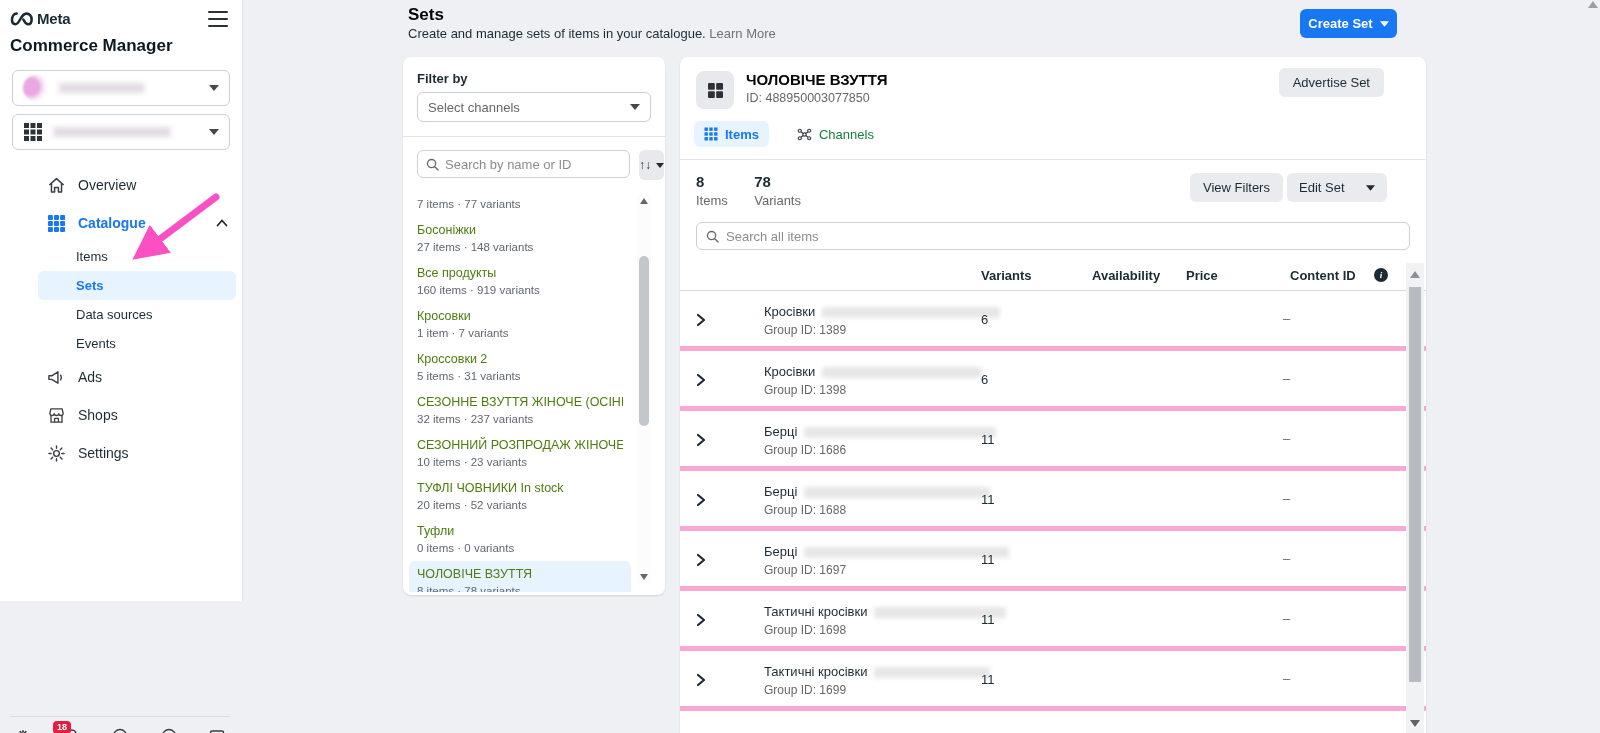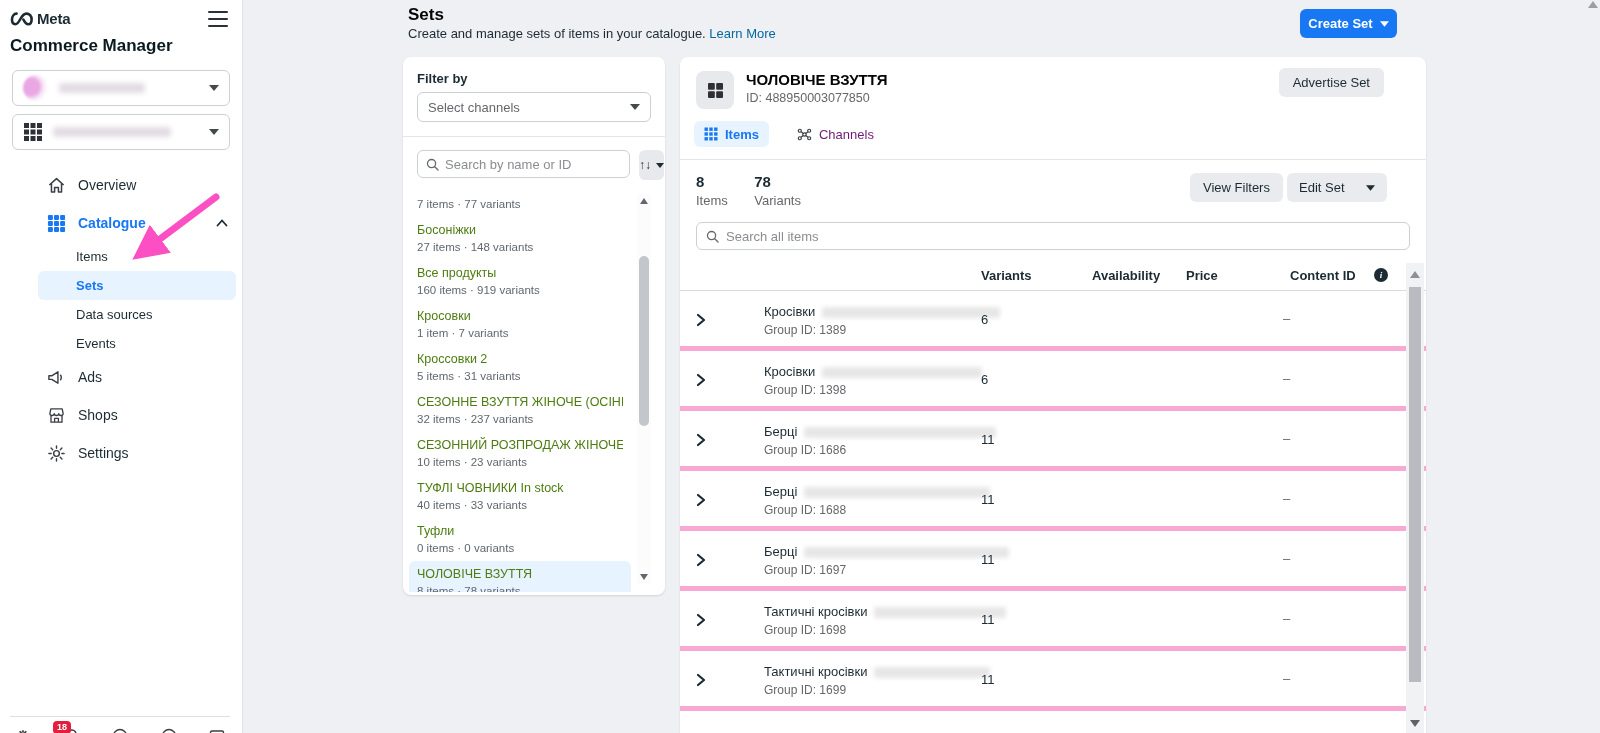--- a/index.html
+++ b/index.html
@@ -1,21 +1,21 @@
 <!DOCTYPE html>
 <html><head>
 <meta charset="utf-8">
 <style>
   * { box-sizing: border-box; margin: 0; padding: 0; }
   html,body { width:1600px; height:733px; }
   body { font-family: "Liberation Sans", sans-serif; background:#eef0f3; position:relative; overflow:hidden; }
   .app { position:relative; width:1600px; height:733px; background:#eef0f3; overflow:hidden; }
 
   
-  .sidebar { position:absolute; left:0; top:0; width:243px; height:733px; background:#fff; border-right:1px solid #e2e4e8; z-index:2; }
+  .sidebar { position:absolute; left:0; top:0; width:243px; height:601px; background:#fff; border-right:1px solid #e2e4e8; z-index:2; }
   .logo-row { display:flex; align-items:center; justify-content:space-between; padding:10px 14px 0 10px; }
   .meta-logo { display:flex; align-items:center; gap:3px; }
   .meta-logo svg { display:block; }
   .meta-word { font-size:15px; font-weight:700; color:#1c2b33; letter-spacing:-0.2px; }
   .hamburger { width:20px; height:16px; display:flex; flex-direction:column; justify-content:space-between; cursor:pointer; }
   .hamburger i { display:block; height:2px; background:#2b3137; border-radius:1px; }
   .app-title { font-size:17px; font-weight:700; color:#0b1a21; margin:9px 10px 14px; }
   .selector { margin:0 12px 8px; height:36px; border:1px solid #cbd0d5; border-radius:6px; display:flex; align-items:center; padding:0 10px; gap:10px; background:#fff; cursor:pointer; }
   .avatar-blur { width:26px; height:26px; border-radius:50%; flex:none;
      background: radial-gradient(circle at 30% 45%, #e9a7e4 0 35%, #f6e9f6 55%, #ffffff 75%);
@@ -34,21 +34,21 @@
 
   .side-divider { position:absolute; left:10px; right:12px; top:716px; border-top:1px solid #dcdee3; }
   .foot-icons { position:absolute; left:14px; top:727px; width:212px; display:flex; justify-content:space-between; align-items:flex-start; color:#3b3e42; }
   .foot-icons .fi { width:18px; height:18px; display:grid; place-items:center; font-size:15px; }
   .badge { position:absolute; left:53px; top:721px; background:#e41e3f; color:#fff; font-size:9px; font-weight:700; padding:1px 4px 2px; border-radius:4px; line-height:10px; }
   .pink-arrow { position:absolute; left:0; top:0; z-index:6; pointer-events:none; }
 
   
   .page-title { position:absolute; left:408px; top:5px; font-size:17px; font-weight:700; color:#050505; }
   .page-sub { position:absolute; left:408px; top:26px; font-size:13px; color:#1c2b33; }
-  .page-sub a { color:#0369a1; text-decoration:none; cursor:pointer; }
+  .page-sub a { color:#737373; text-decoration:none; cursor:pointer; }
   .create-btn { position:absolute; left:1300px; top:9px; width:97px; height:29px; background:#1877f2; border-radius:6px; color:#fff; font-size:13px; font-weight:700; display:flex; align-items:center; justify-content:center; gap:7px; cursor:pointer; }
   .pg-up { position:absolute; right:2px; top:1px; width:0; height:0; border-left:5px solid transparent; border-right:5px solid transparent; border-bottom:7px solid #9b9fa4; }
 
   
   .mid-card { position:absolute; left:403px; top:57px; width:262px; height:538px; background:#fff; border-radius:8px; box-shadow:0 1px 2px rgba(0,0,0,.12); z-index:1; }
   .filter-label { margin:14px 14px 6px; font-size:13px; font-weight:700; color:#1c2b33; }
   .channel-select { margin:0 14px; height:30px; border:1px solid #cbd0d5; border-radius:6px; display:flex; align-items:center; justify-content:space-between; padding:0 10px; font-size:13px; color:#65676b; cursor:pointer; }
   .mid-divider { border-top:1px solid #e4e6eb; margin-top:14px; }
   .search-row { display:flex; gap:9px; margin:13px 14px 8px; }
   .search-box { flex:1; height:28px; border:1px solid #cbd0d5; border-radius:6px; display:flex; align-items:center; gap:6px; padding:0 8px; }
@@ -67,21 +67,21 @@
   .sb-dn { bottom:4px; border-top:6px solid #606770; }
 
   
   .right-card { position:absolute; left:680px; top:57px; width:746px; height:676px; background:#fff; border-radius:8px 8px 0 0; box-shadow:0 1px 2px rgba(0,0,0,.12); }
   .rc-header { display:flex; align-items:flex-start; gap:12px; padding:14px 16px 6px; }
   .set-icon-box { width:38px; height:38px; background:#e7e9ec; border-radius:8px; display:grid; place-items:center; flex:none; }
   .rc-title { font-size:15px; font-weight:700; color:#050505; line-height:18px; }
   .rc-id { font-size:12.5px; color:#65676b; margin-top:2px; }
   .advertise-btn { position:absolute; right:42px; top:11px; height:29px; padding:0 14px; background:#e9ebee; border-radius:6px; font-size:13px; color:#1c2b33; display:flex; align-items:center; cursor:pointer; }
   .tabs { display:flex; gap:18px; padding:6px 14px 12px; align-items:center; }
-  .tab { display:flex; align-items:center; gap:7px; font-size:13px; height:26px; padding:0 10px; border-radius:6px; color:#701a75; cursor:pointer; }
+  .tab { display:flex; align-items:center; gap:7px; font-size:13px; height:26px; padding:0 10px; border-radius:6px; color:#15803d; cursor:pointer; }
   .tab.active { background:#e7f3ff; color:#1877f2; font-weight:700; }
   .rc-divider { border-top:1px solid #e4e6eb; }
   .stats-row { position:relative; height:56px; padding:13px 16px 0; }
   .stat { display:inline-block; margin-right:22px; vertical-align:top; }
   .stat .v { font-size:15px; font-weight:700; color:#1c2b33; }
   .stat .l { font-size:13px; color:#65676b; margin-top:3px; }
   .vf-btn { position:absolute; left:510px; top:13px; height:29px; padding:0 13px; background:#e9ebee; border-radius:6px; font-size:13px; color:#1c2b33; display:flex; align-items:center; cursor:pointer; }
   .es-btn { position:absolute; left:607px; top:13px; width:100px; height:29px; background:#e9ebee; border-radius:6px; font-size:13px; color:#1c2b33; display:flex; align-items:center; justify-content:space-between; padding:0 12px; cursor:pointer; }
   .items-search { margin:6px 16px 13px; height:28px; border:1px solid #cbd0d5; border-radius:6px; display:flex; align-items:center; gap:7px; padding:0 9px; }
   .items-search input { border:none; outline:none; flex:1; font:13px "Liberation Sans", sans-serif; background:transparent; color:#1c2b33; }
@@ -308,21 +308,21 @@
         <div class="set-item">
     <div class="nm">СЕЗОННЕ ВЗУТТЯ ЖІНОЧЕ (ОСІНЬ)</div>
     <div class="mt">32 items · 237 variants</div>
   </div>
         <div class="set-item">
     <div class="nm">СЕЗОННИЙ РОЗПРОДАЖ ЖІНОЧЕ</div>
     <div class="mt">10 items · 23 variants</div>
   </div>
         <div class="set-item">
     <div class="nm">ТУФЛІ ЧОВНИКИ In stock</div>
-    <div class="mt">40 items · 33 variants</div>
+    <div class="mt">20 items · 52 variants</div>
   </div>
         <div class="set-item">
     <div class="nm">Туфли</div>
     <div class="mt">0 items · 0 variants</div>
   </div>
         <div class="set-item sel">
     <div class="nm">ЧОЛОВІЧЕ ВЗУТТЯ</div>
     <div class="mt">8 items · 78 variants</div>
   </div>
         <div class="list-scrollbar">

